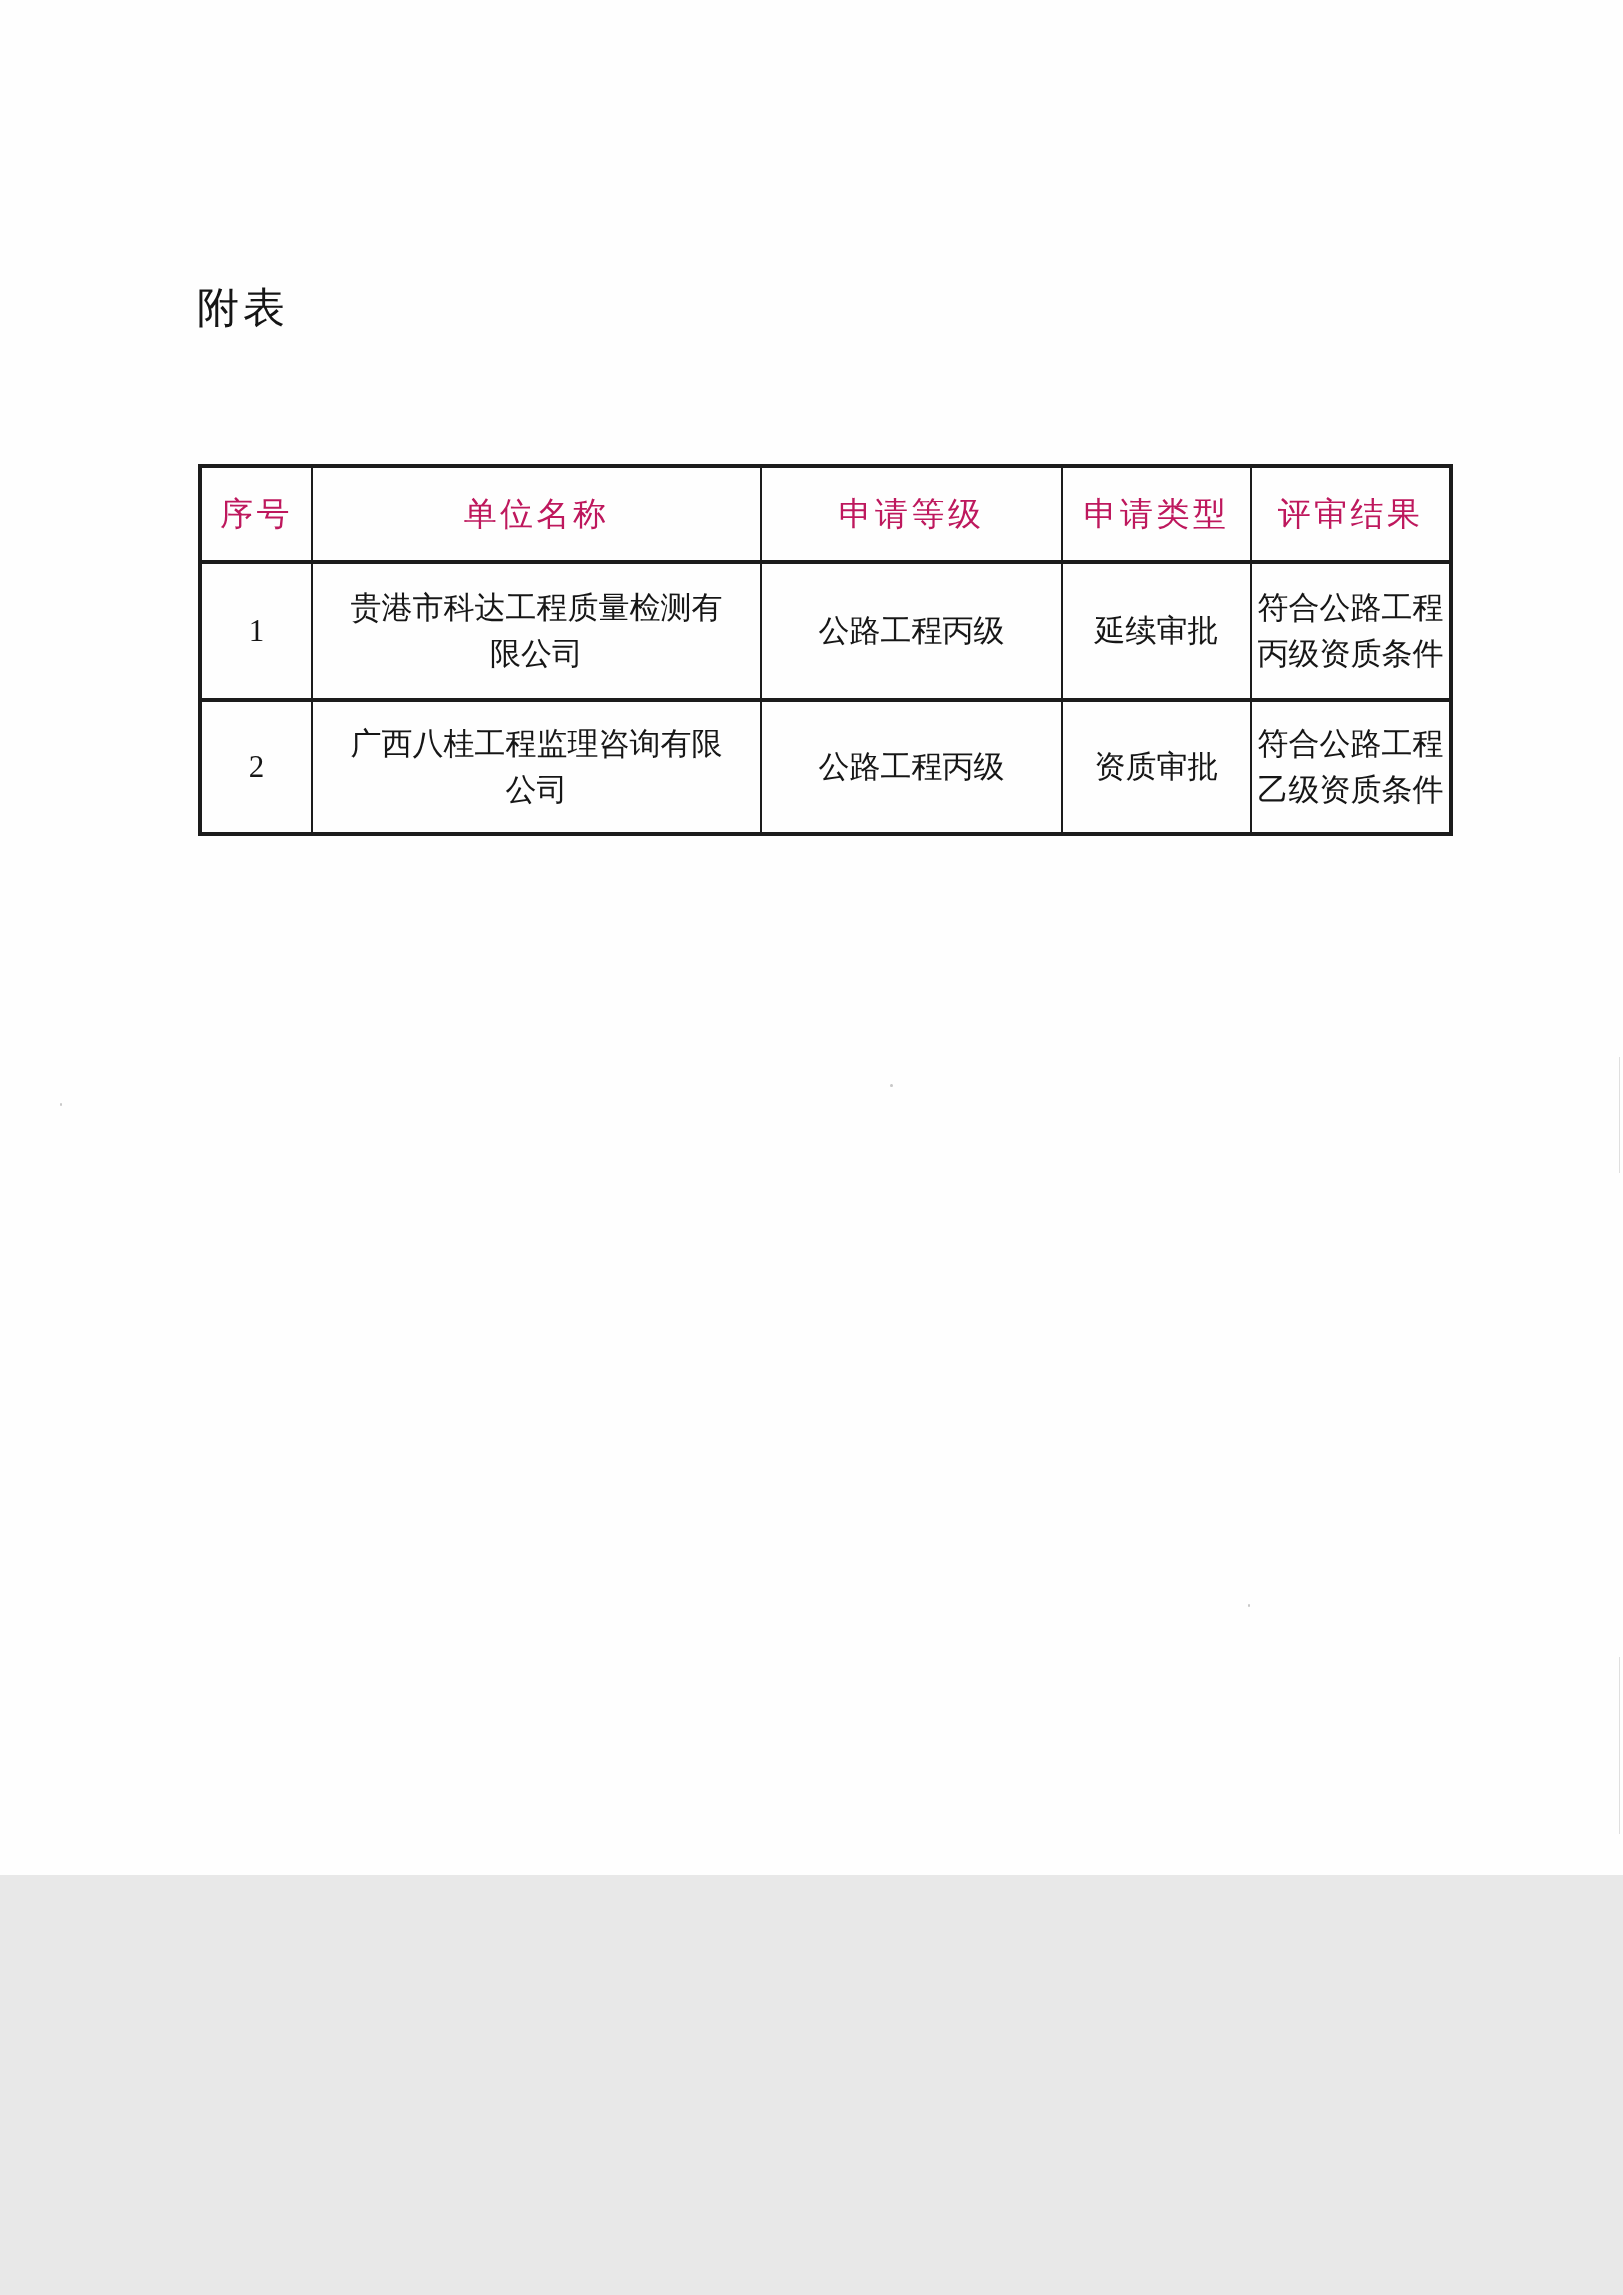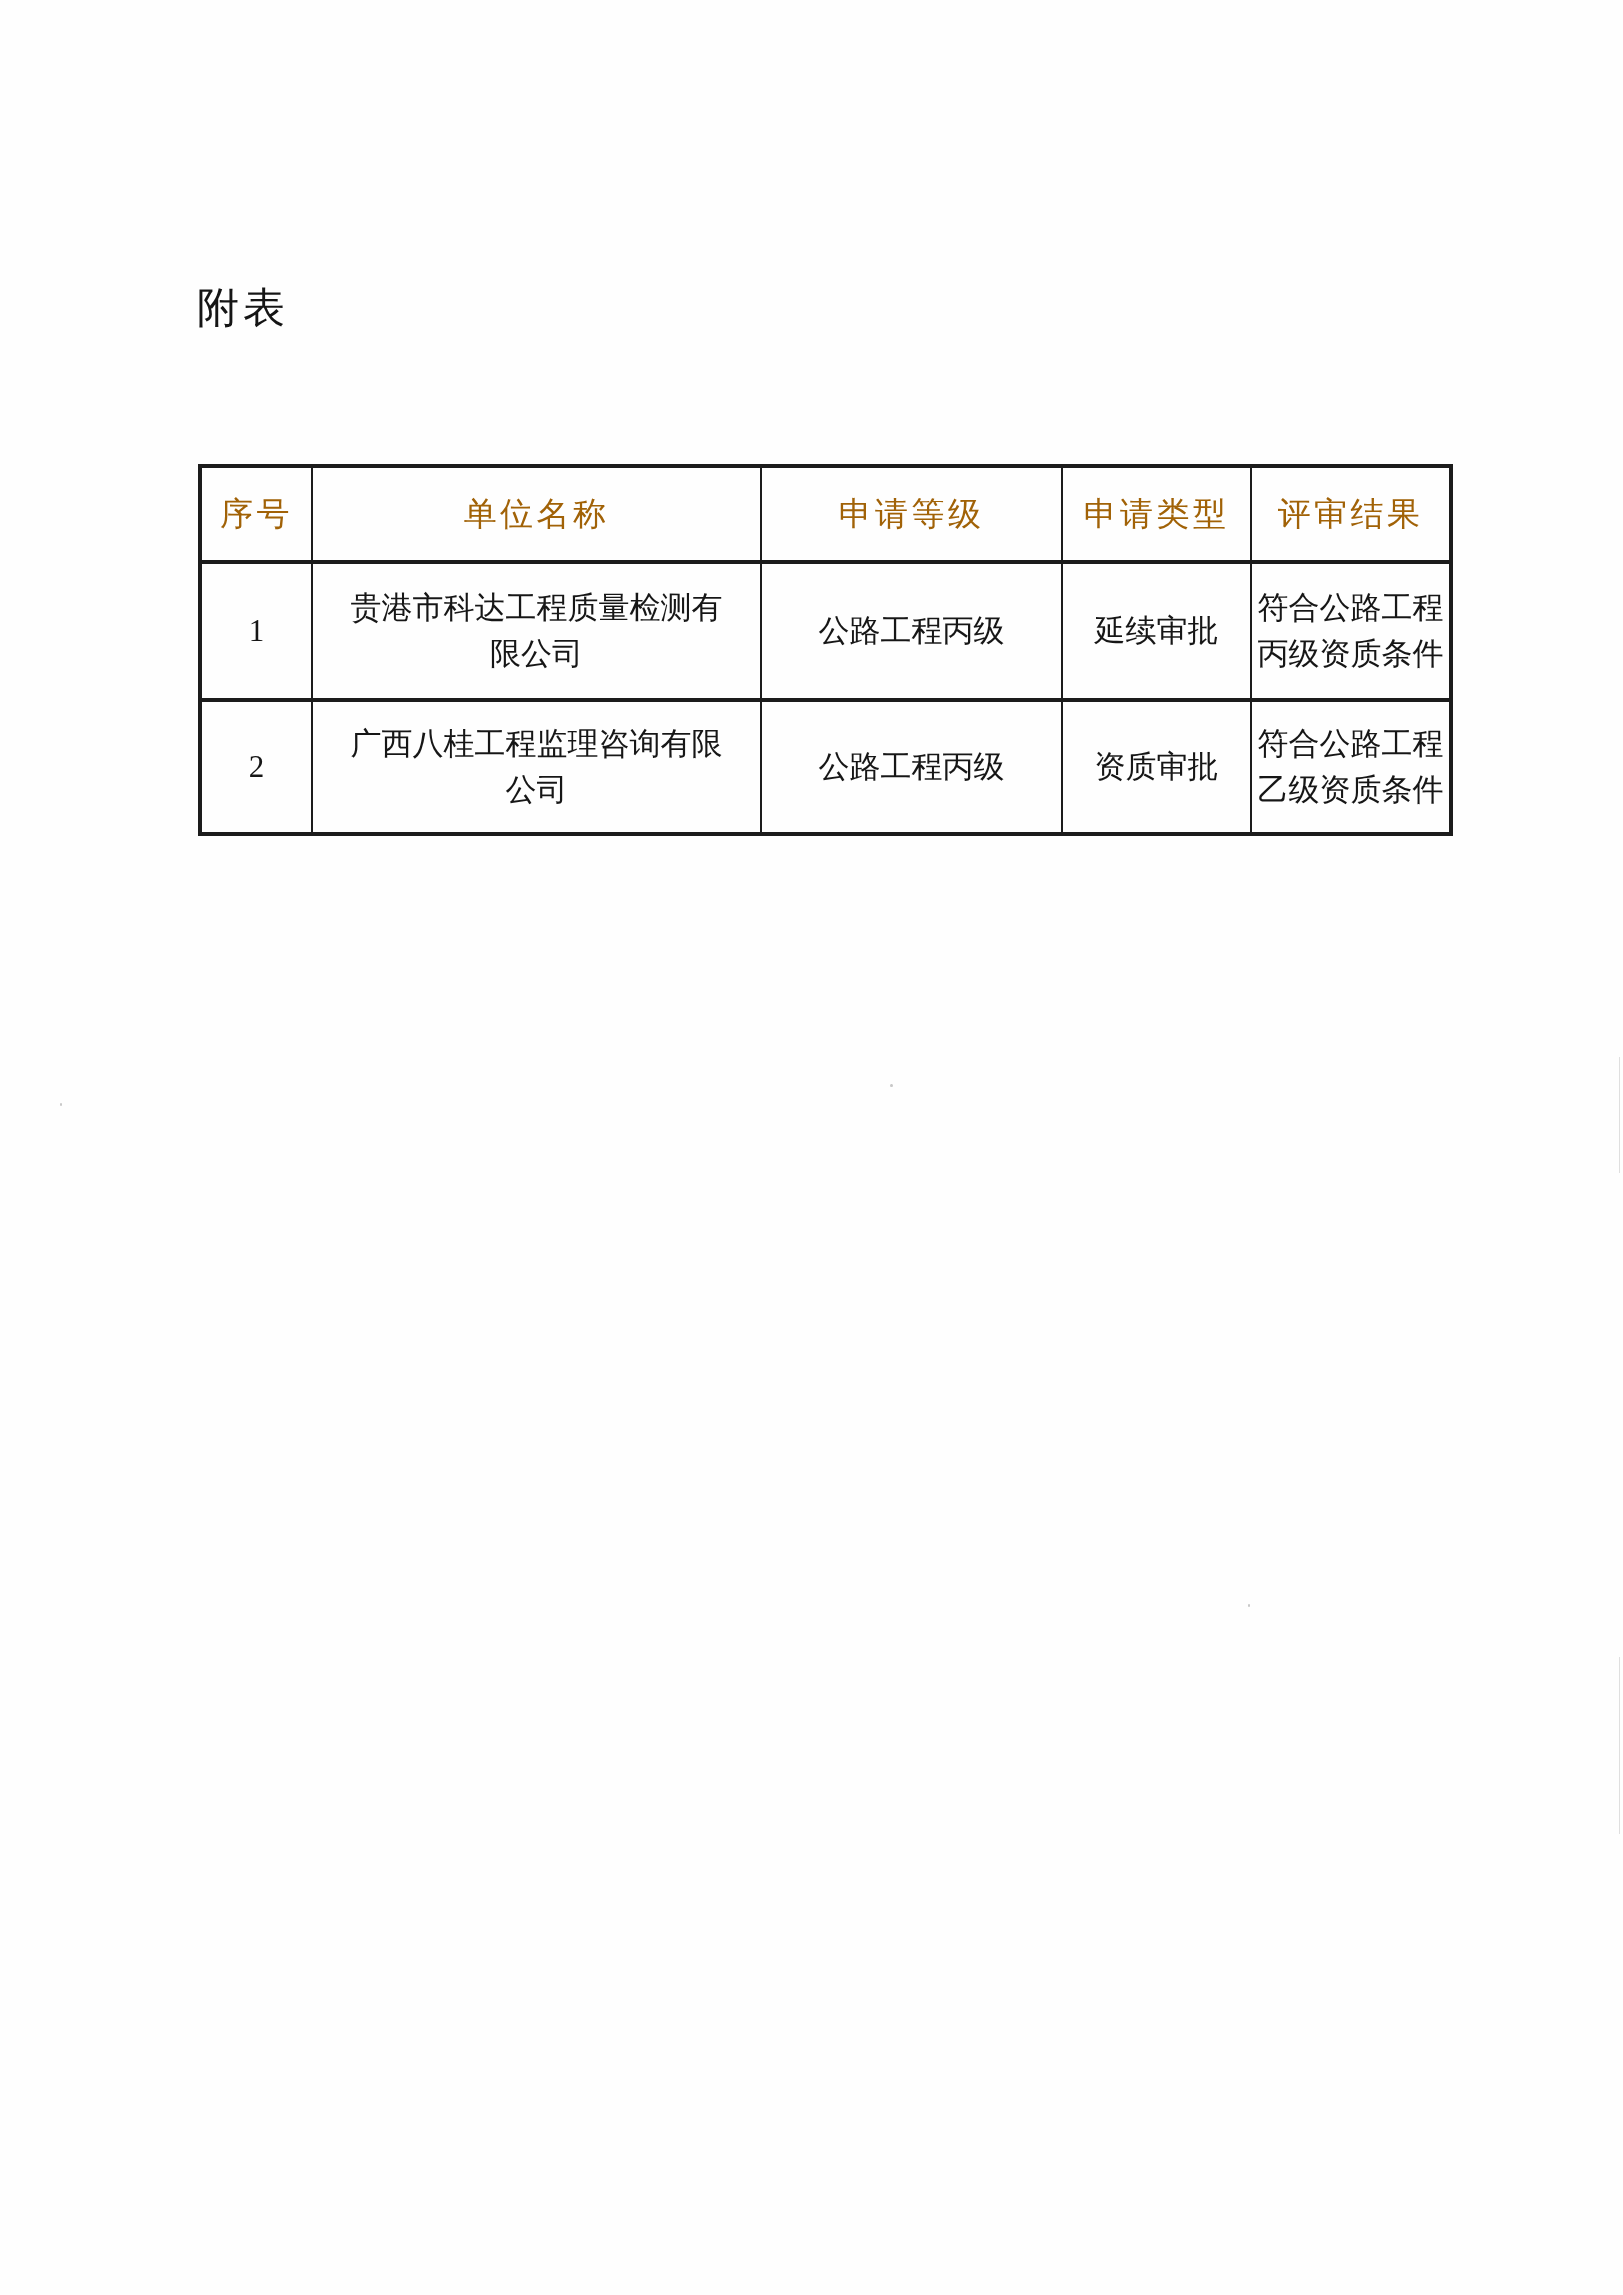--- a/index.html
+++ b/index.html
@@ -3,21 +3,21 @@
 <meta charset="utf-8">
 <style>
   html, body {
     margin: 0;
     padding: 0;
     background: #e8e8e8;
   }
   .page {
     position: relative;
     width: 1623px;
-    height: 2295px;
+    height: 1875px;
     margin: 0 auto;
     background: #fefefe;
     color: #1a1a1a;
     font-family: "Liberation Serif", "DejaVu Serif", serif;
     overflow: hidden;
   }
   .appendix-label {
     position: absolute;
     left: 197px;
     top: 285px;
@@ -55,21 +55,21 @@
     padding: 0;
     overflow: hidden;
   }
   .results-table thead tr { height: 96px; }
   .results-table tbody tr.row-1 { height: 138px; }
   .results-table tbody tr.row-2 { height: 134px; }
   .results-table th {
     font-weight: normal;
     font-size: 33px;
     letter-spacing: 3.4px;
-    color: #a16207;
+    color: #be185d;
   }
   .results-table thead th { border-bottom-width: 4.8px; }
   .results-table tbody tr.row-1 td { border-bottom-width: 4.8px; }
   .results-table td {
     font-size: 31px;
     line-height: 1.48;
     color: #161616;
   }
   .cell-unit   { padding: 0 29px !important; }
   .cell-result { padding: 0 3px !important; }

